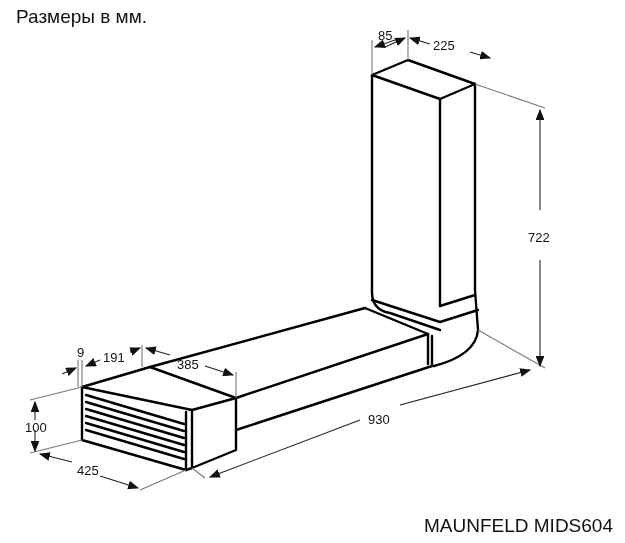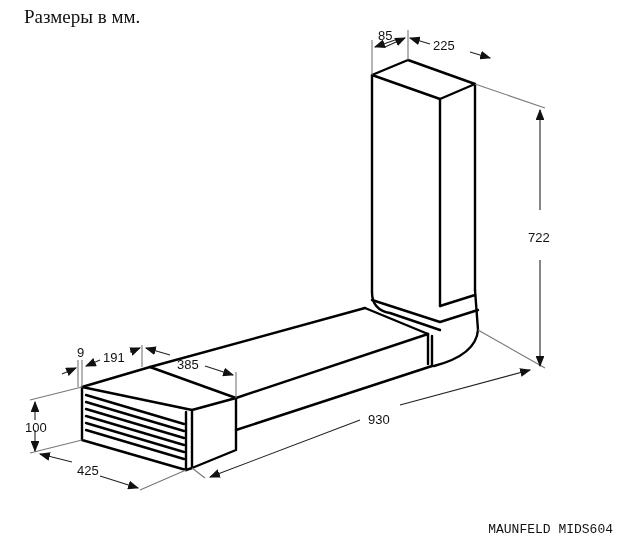--- a/index.html
+++ b/index.html
@@ -1,18 +1,18 @@
 <!DOCTYPE html>
 <html><head>
 <meta charset="utf-8">
 <style>
   html,body{margin:0;padding:0;background:#ffffff;}
   body{width:625px;height:543px;position:relative;overflow:hidden;font-family:"Liberation Sans",sans-serif;}
-  .caption{position:absolute;left:24px;top:6px;font-size:19px;color:#111;font-family:Liberation Serif, serif;}
-  .model{position:absolute;right:12px;bottom:6px;font-size:13px;color:#111;font-family:Liberation Mono, monospace;}
+  .caption{position:absolute;left:16px;top:6px;font-size:19px;color:#111;}
+  .model{position:absolute;right:12px;bottom:6px;font-size:19px;color:#111;}
   svg{position:absolute;left:0;top:0;}
   .dim{font-family:"Liberation Sans",sans-serif;font-size:13px;fill:#111;}
   .thick{stroke:#000;stroke-width:2.4;fill:none;stroke-linejoin:round;stroke-linecap:round;}
   .thin{stroke:#777;stroke-width:1.1;fill:none;}
   .arr{stroke:#222;stroke-width:1.1;fill:none;}
 </style>
 </head>
 <body>
 
 <div class="caption">Размеры в мм.</div>

